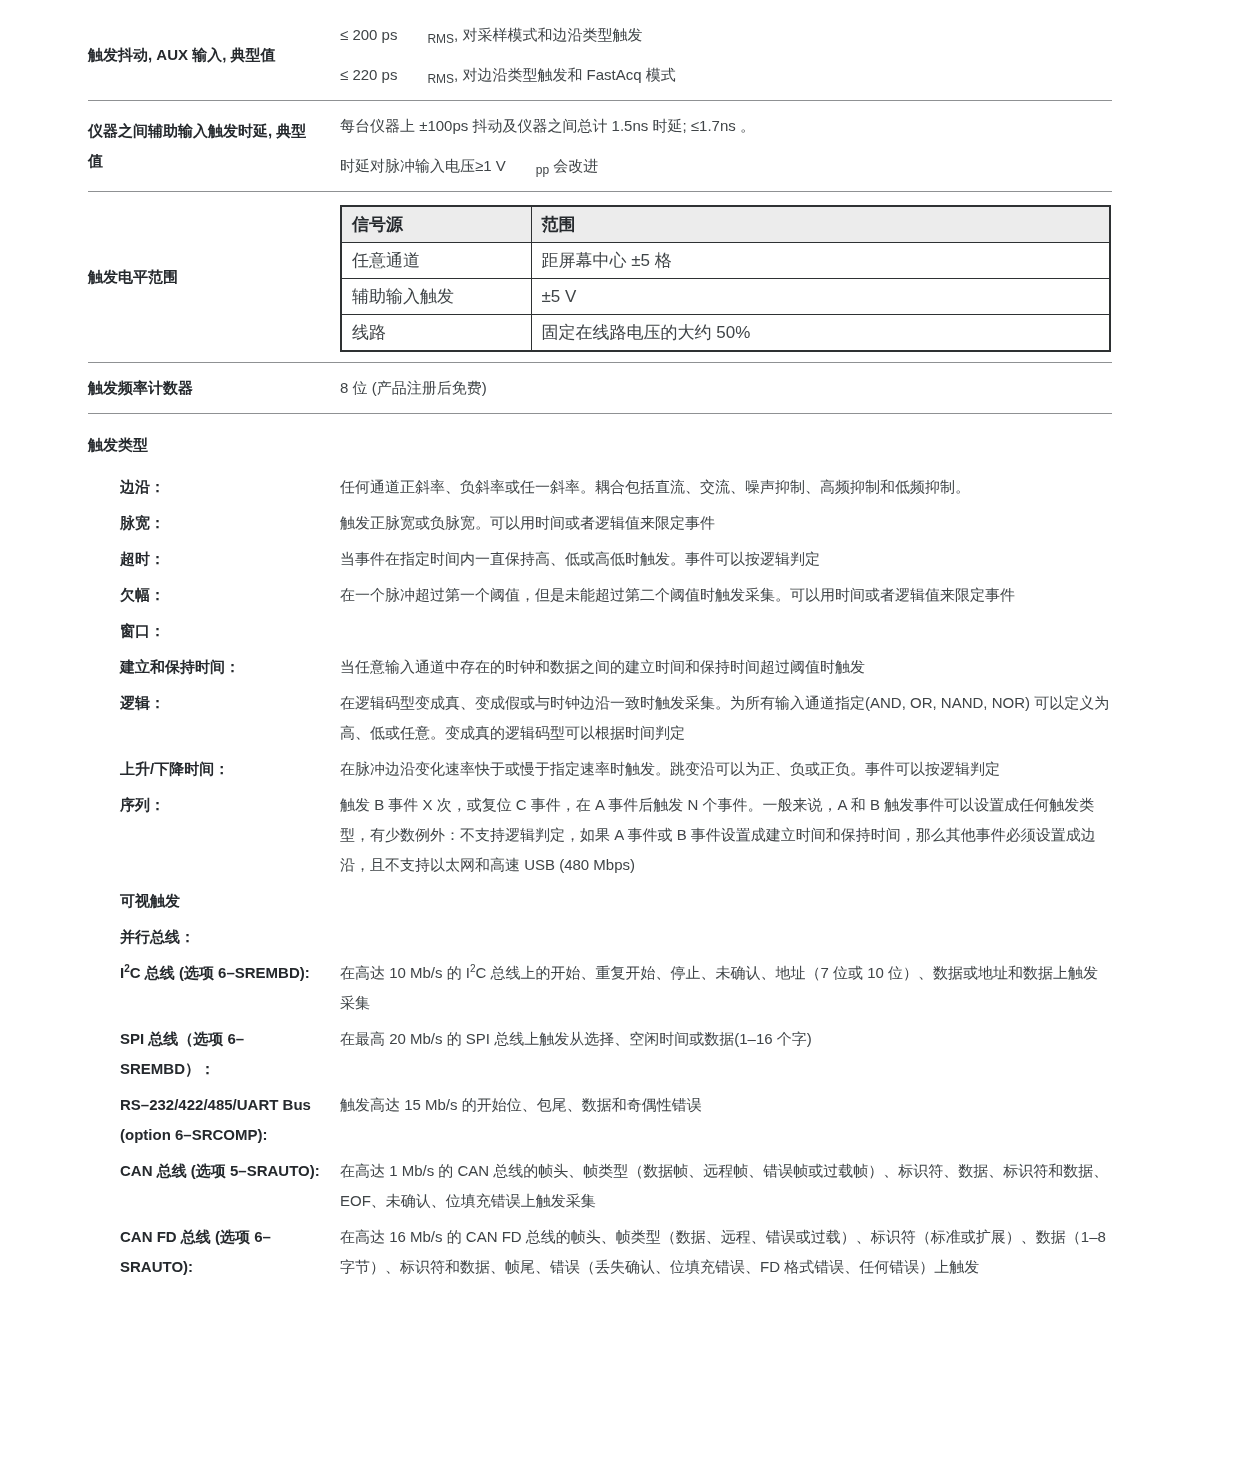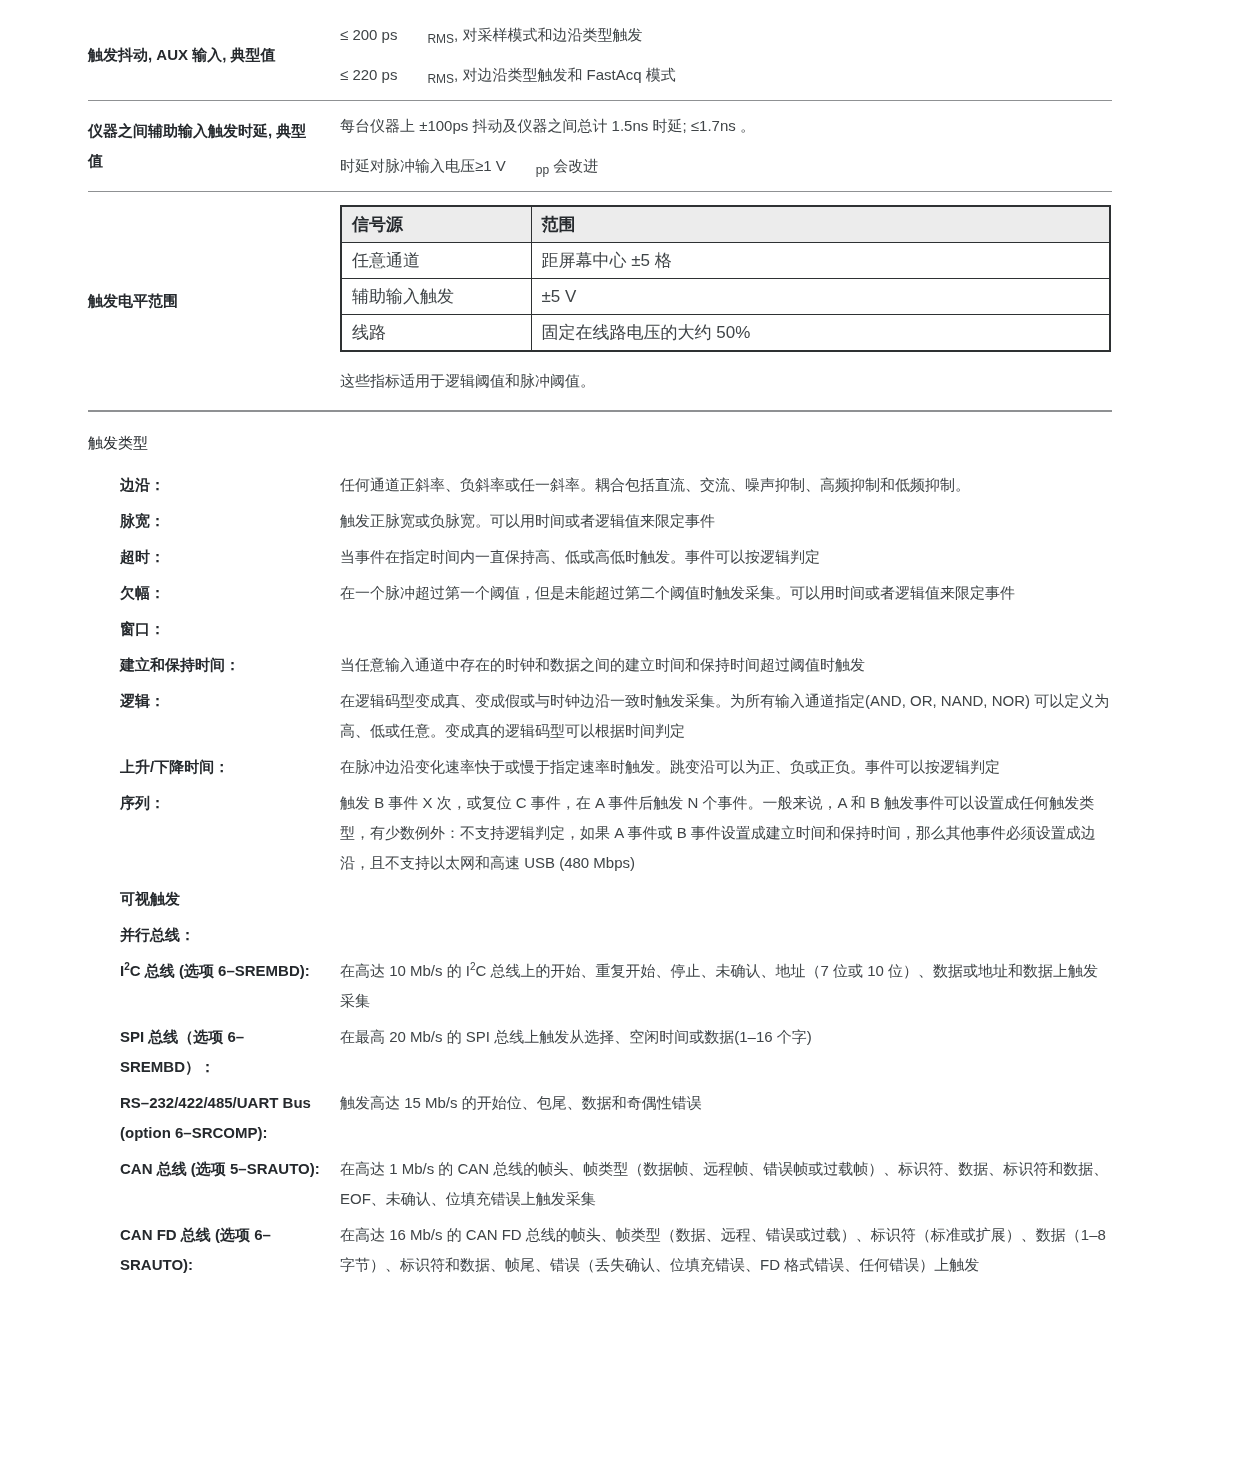--- a/index.html
+++ b/index.html
@@ -43,21 +43,21 @@
     border:1px solid var(--table-border);
     padding:0 10px;height:35px;
     font-size:17px;line-height:16px;text-align:left;vertical-align:middle;
     color:var(--body-text);
   }
   .spec-table th{background:var(--table-header-bg);font-weight:700;color:var(--heading-text);}
   .col-source{width:190px;}
   .table-note{margin:14px 0 4px;}
   .sub-heading{
     margin:20px 0 16px 88px;
-    font-size:15px;line-height:22px;font-weight:400;color:var(--heading-text);
+    font-size:15px;line-height:22px;font-weight:700;color:var(--heading-text);
   }
   .trigger-row{display:flex;align-items:flex-start;margin:0 0 6px 120px;}
   .trigger-label{
     flex:0 0 220px;box-sizing:border-box;padding-right:16px;
     font-size:15px;line-height:30px;font-weight:700;color:var(--heading-text);
   }
   .trigger-text{width:772px;font-size:15px;line-height:30px;}
   sub{font-size:12px;line-height:0;vertical-align:-3px;margin-left:30px;}
   sup{font-size:10px;line-height:0;vertical-align:6px;}
 </style>
@@ -104,24 +104,29 @@
               <tr>
                 <td>辅助输入触发</td>
                 <td>±5 V</td>
               </tr>
               <tr>
                 <td>线路</td>
                 <td>固定在线路电压的大约 50%</td>
               </tr>
             </tbody>
           </table>
-          <p class="table-note">这些指标适用于逻辑阈值和脉冲阈值。</p>
         </div>
       </div>
       <hr class="divider">
+      <div class="spec-row">
+        <div class="spec-label">触发频率计数器</div>
+        <div class="spec-content">
+          <p class="para">8 位 (产品注册后免费)</p>
+        </div>
+      </div>
       <hr class="divider">
     </div>
   <h2 class="sub-heading">触发类型</h2>
   <div id="trigger-rows">
       <div class="trigger-row">
         <div class="trigger-label">边沿：</div>
         <div class="trigger-text">任何通道正斜率、负斜率或任一斜率。耦合包括直流、交流、噪声抑制、高频抑制和低频抑制。</div>
       </div>
       <div class="trigger-row">
         <div class="trigger-label">脉宽：</div>

